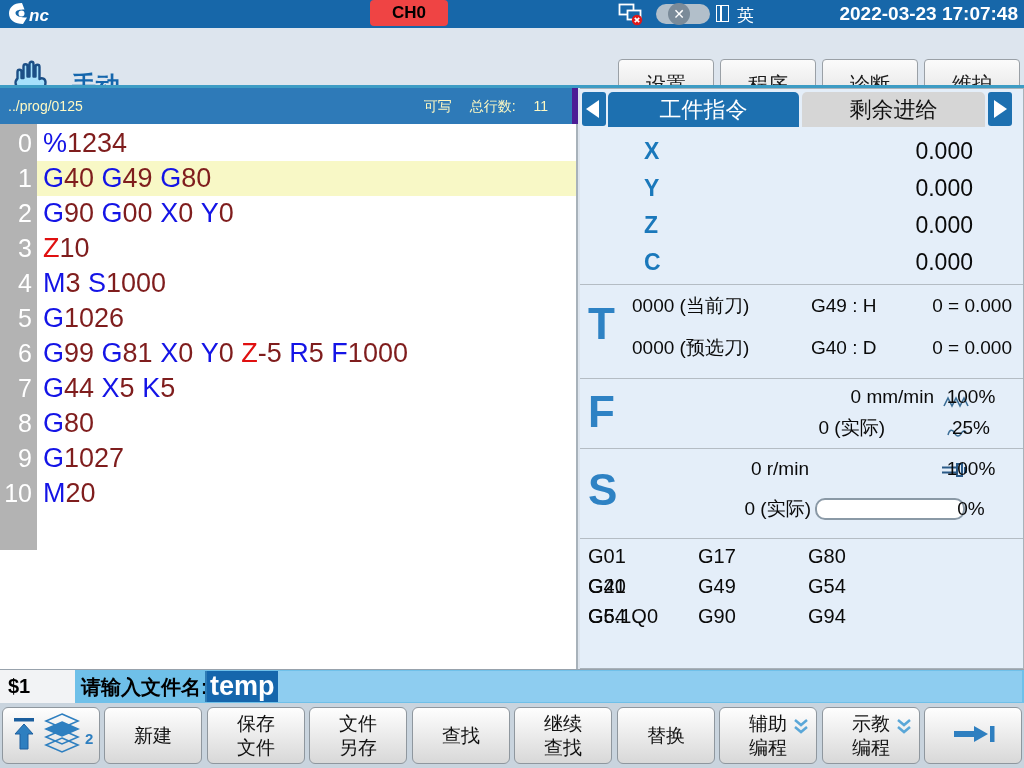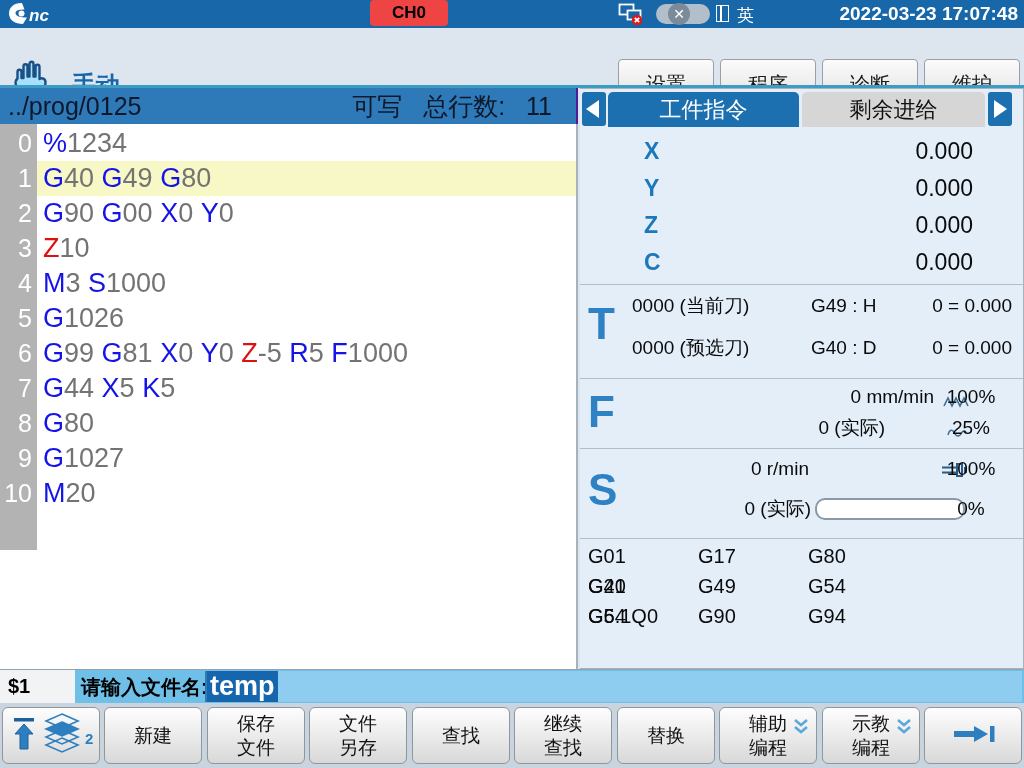--- a/index.html
+++ b/index.html
@@ -27,33 +27,33 @@
   .mode-label { position:absolute; left:72px; top:41px; color:#1566ac; font-size:24px; font-weight:bold; }
   .tab { position:absolute; top:31px; width:96px; height:48px; border-radius:4px; font-size:20px;
          text-align:center; line-height:48px; color:#1a1a1a; cursor:pointer;
          background:linear-gradient(#fbfbfb,#e0e0e0); border:1px solid #9aa0a6; }
   .tab.active { background:#1566ac; color:#fff; border:none; }
   .tab0{left:516px;} .tab1{left:618px;} .tab2{left:720px;} .tab3{left:822px;} .tab4{left:924px;}
   .main-sep { position:absolute; left:0; top:85px; width:1024px; height:3px; background:#3d9cc4; }
 
   
   .editor-header { position:absolute; left:0; top:88px; width:578px; height:36px; background:#2e7ab8;
-                   color:#0f172a; font-size:25px; line-height:36px; border-right:2px solid #4c1d95; }
+                   color:#fef9c3; font-size:14px; line-height:36px; border-right:6px solid #4c1d95; }
   .editor-header .path { position:absolute; left:8px; }
   .editor-header .hdr-right { position:absolute; right:24px; }
   .editor-header .hdr-right span { margin-left:14px; }
   .editor-body { position:absolute; left:0; top:124px; width:578px; height:545px; background:#fff;
                  border-right:2px solid #a8b2ba; overflow:hidden; }
   .gutter-bg { position:absolute; left:0; top:0; width:37px; height:426px; background:#b3b3b3; }
   .ed-lines { position:absolute; left:0; top:2px; width:576px; }
   .ed-line { display:flex; height:35px; align-items:center; font-size:27px; font-weight:500; }
   .ed-line .ln { flex:none; width:37px; text-align:right; padding-right:5px; color:#fff; font-size:25px; font-weight:400; }
   .ed-line .code { flex:1; height:100%; display:flex; align-items:center; padding-left:6px; white-space:pre; color:#111; }
   .ed-line.hl .code { background:#f8f8c6; }
-  .tk-a { color:#1414e6; } .tk-z { color:#e01010; } .tk-n { color:#737373; }
+  .tk-a { color:#1414e6; } .tk-z { color:#e01010; } .tk-n { color:#7f1d1d; }
 
   
   .rpanel { position:absolute; left:580px; top:88px; width:444px; height:581px; background:#e4eef9;
             border:1px solid #a8b2ba; border-left:none; }
   .rp-arrow { position:absolute; top:3px; width:24px; height:34px; background:#1d70b0; border-radius:3px; cursor:pointer; }
   .rp-arrow .tri { position:absolute; top:8px; width:0; height:0; border-top:9px solid transparent; border-bottom:9px solid transparent; }
   .rp-arrow.left { left:2px; } .rp-arrow.left .tri { left:4px; border-right:13px solid #fff; }
   .rp-arrow.right { left:408px; } .rp-arrow.right .tri { left:6px; border-left:13px solid #fff; }
   .rp-tab { position:absolute; top:3px; height:35px; font-size:22px; text-align:center; line-height:35px;
             border-radius:5px 5px 0 0; cursor:pointer; }

